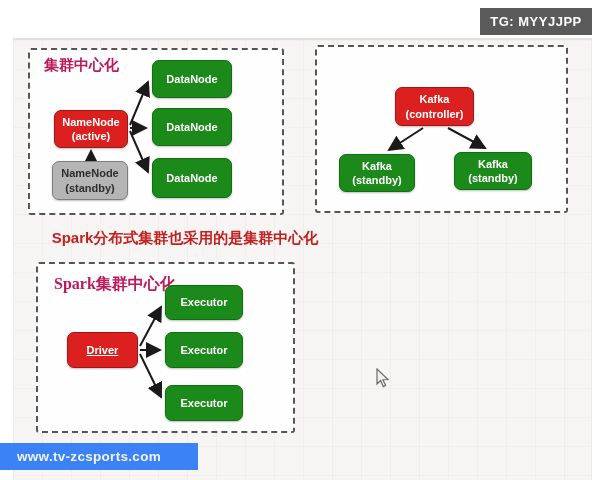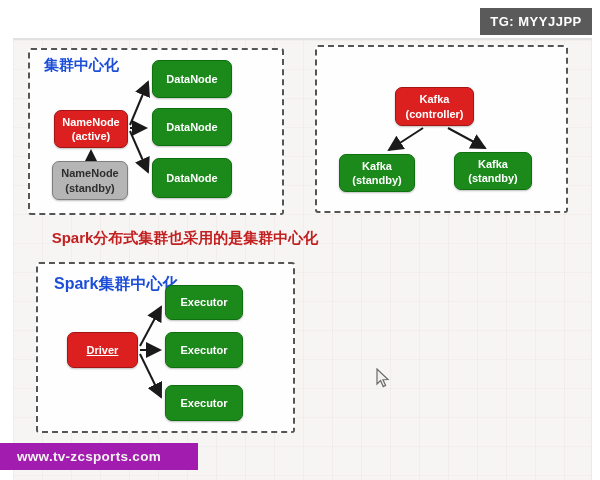--- a/index.html
+++ b/index.html
@@ -13,26 +13,26 @@
     background-image:
       repeating-linear-gradient(to right, rgba(210,200,195,0.18) 0px, rgba(210,200,195,0.18) 1px, transparent 1px, transparent 29px),
       repeating-linear-gradient(to bottom, rgba(210,200,195,0.14) 0px, rgba(210,200,195,0.14) 1px, transparent 1px, transparent 29px);
   }
 
   .badge { position:absolute; left:480px; top:8px; width:112px; height:27px;
     background:#5a5a5a; color:#fff; font-weight:bold; font-size:13px;
     display:flex; align-items:center; justify-content:center; letter-spacing:0.5px; }
 
   .watermark { position:absolute; left:0; top:443px; width:198px; height:27px;
-    background:#a21caf; color:#f2f2f2; font-weight:bold; font-size:13.5px;
+    background:#3b82f6; color:#f2f2f2; font-weight:bold; font-size:13.5px;
     display:flex; align-items:center; padding-left:17px; letter-spacing:0.3px; }
 
   .panel { position:absolute; background:#fefefe; border:2px dashed #555;
     border-radius:3px; }
-  .panel-title { position:absolute; font-weight:bold; color:#1d4ed8; }
+  .panel-title { position:absolute; font-weight:bold; color:#be185d;font-family:Liberation Serif, serif; }
 
   .node { position:absolute; border-radius:7px; color:#fff; font-weight:bold;
     display:flex; flex-direction:column; align-items:center; justify-content:center;
     font-size:11px; line-height:1.3; text-align:center;
     box-shadow:0 1px 2px rgba(0,0,0,0.25); }
   .node-red   { background:#dc2020; border:1px solid #a31414; }
   .node-green { background:#1b8a1b; border:1px solid #0e700e; }
   .node-gray  { background:#b5b5b5; border:1px solid #7e7e7e; color:#2e2e2e; }
 
   .arrows { position:absolute; left:0; top:0; pointer-events:none; }

